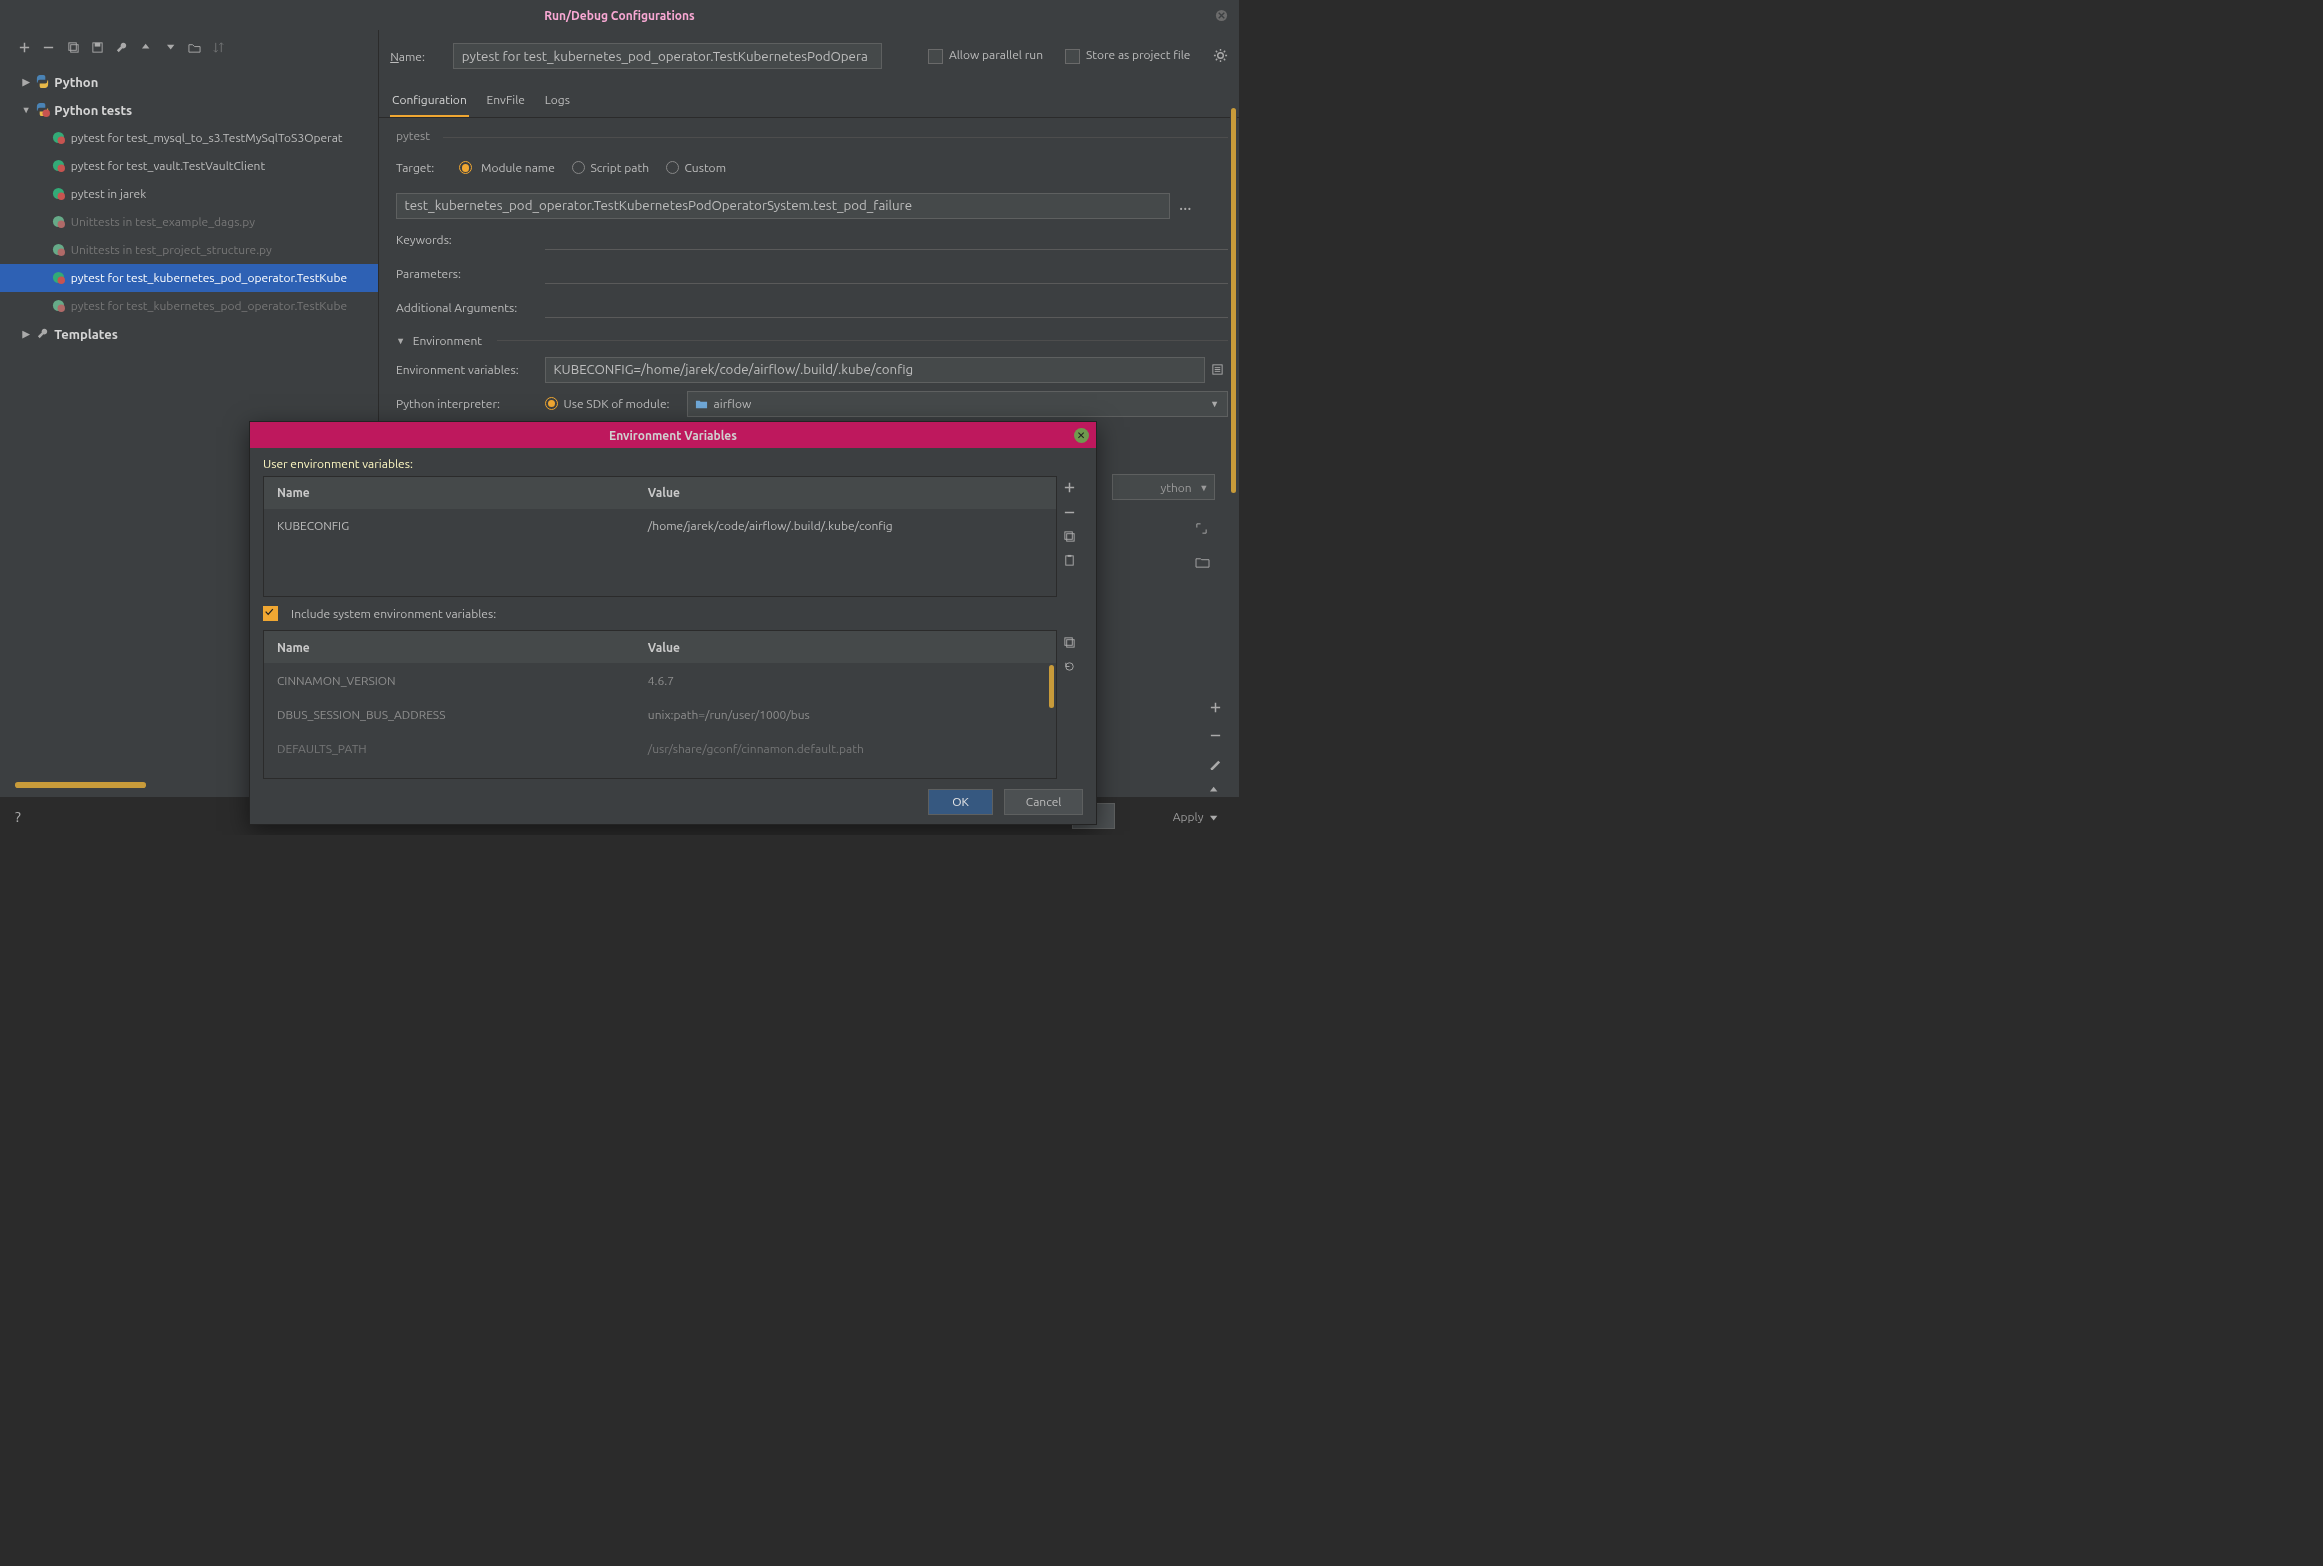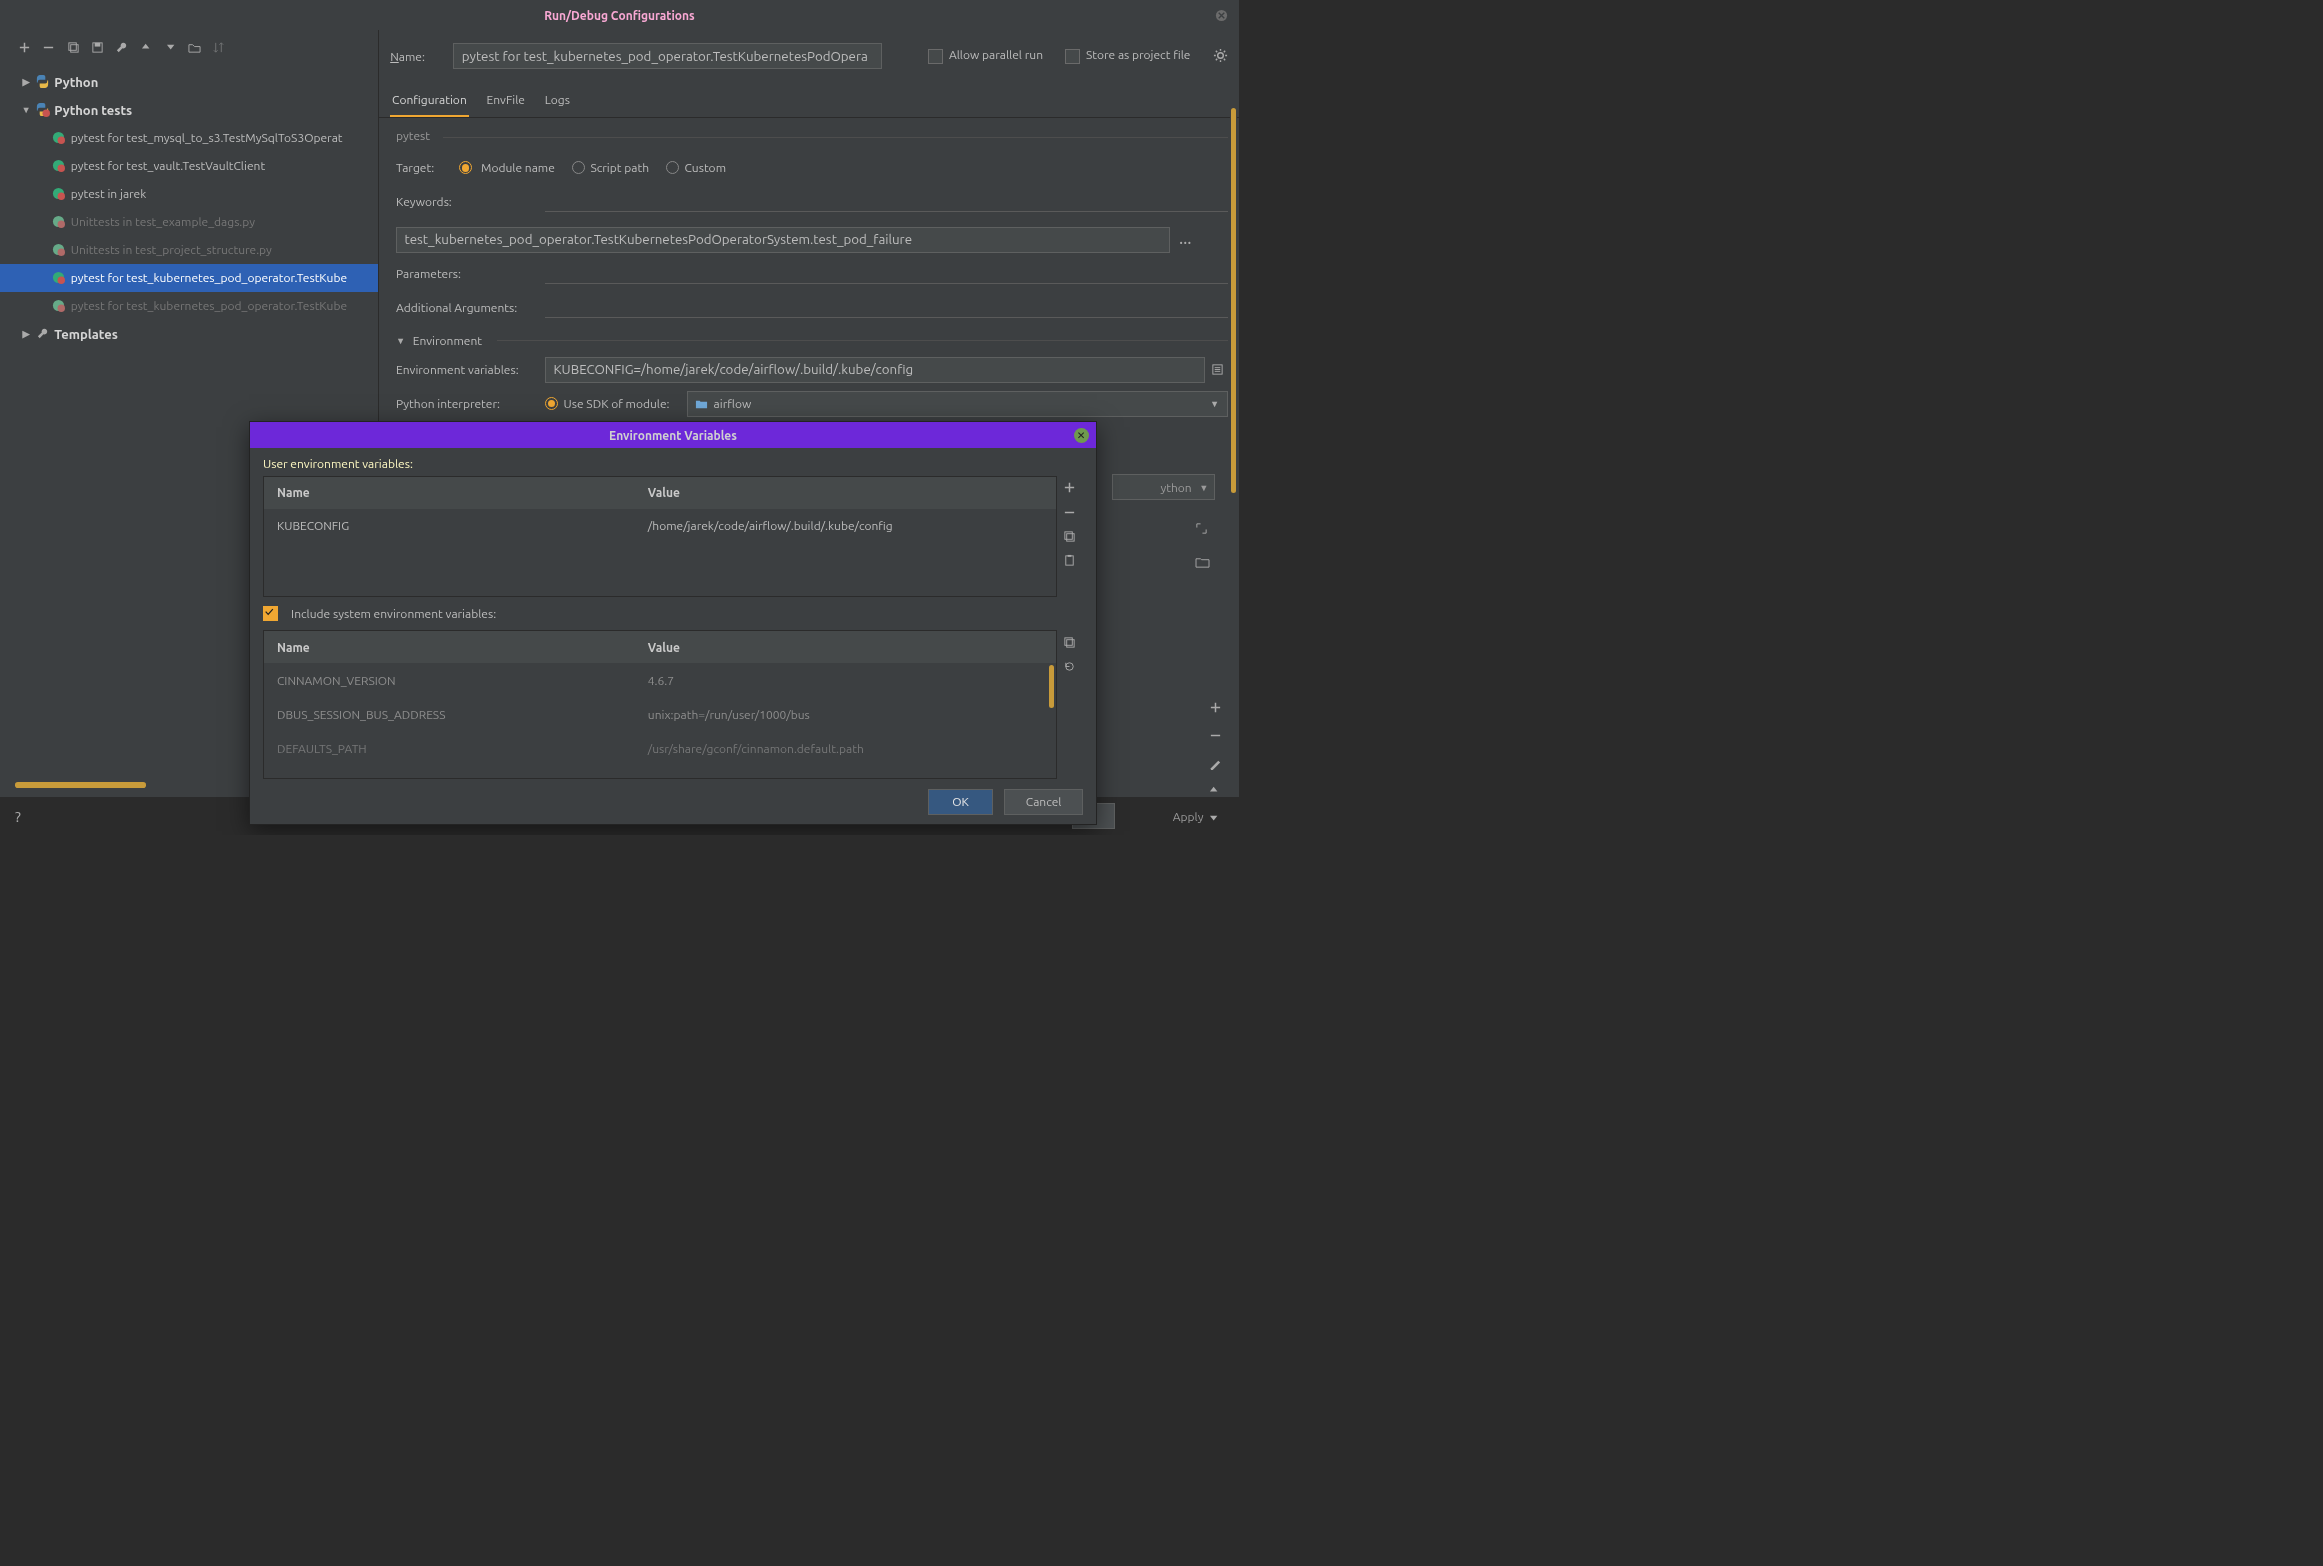--- a/index.html
+++ b/index.html
@@ -60,21 +60,21 @@
 .right-toolbar { position: absolute; right: 15px; top: 671px; display: flex; flex-direction: column; gap: 13px; }
 .right-tb-icon { width: 15px; height: 15px; color: #aaa; cursor: pointer; text-align: center; }
 .footer { height: 37px; display: flex; align-items: center; padding: 0 15px; border-top: 0.9px solid #2b2b2b; }
 .help-icon { color: #aaa; font-size: 15px; cursor: pointer; }
 .footer-btns { margin-left: auto; display: flex; gap: 0; }
 .btn { height: 26px; padding: 0 20.5px; background: #4c5052; border: 0.9px solid #5e6060; color: #bdbdbd; cursor: pointer; display: inline-flex; align-items: center; }
 .btn.primary { background: #365880; color: #e8e8e8; }
 .btn.ghost { background: transparent; border: none; color: #999; }
 
 .modal { position: absolute; left: 249px; top: 421px; width: 848px; background: #3c3f41; border: 0.9px solid #232323; box-shadow: 0 5.6px 22.4px rgba(0,0,0,.5); display: flex; flex-direction: column; }
-.modal-title { height: 26px; background: #6d28d9; display: flex; align-items: center; justify-content: center; position: relative; }
+.modal-title { height: 26px; background: #be185d; display: flex; align-items: center; justify-content: center; position: relative; }
 .modal-title-text { color: #d0d0d0; font-weight: 600; font-size: 12px; }
 .modal-close { position: absolute; right: 7.5px; width: 15px; height: 15px; border-radius: 50%; background: #6f9a4e; display: flex; align-items: center; justify-content: center; color: #1f1f1f; font-size: 10.3px; cursor: pointer; }
 .modal-body { padding: 9.3px 13px 0 13px; }
 .modal-label { color: #fef9c3; margin-bottom: 5.6px; }
 .tbl-wrap { display: flex; }
 .tbl { flex: 1; border: 0.9px solid #2b2b2b; background: #3c3f41; }
 .tbl-header, .tbl-row { display: flex; }
 .tbl-header { background: #45494a; height: 32px; align-items: center; font-weight: 600; color: #c9c9c9; }
 .tbl-row { height: 34px; align-items: center; color: #bdbdbd; }
 .tbl-row.dim { color: #8e8e8e; }
@@ -294,28 +294,28 @@
               <span class="radio"></span>
               <span>Script path</span>
             </label>
           <label style="display:flex;align-items:center;gap:5.6px">
               <span class="radio"></span>
               <span>Custom</span>
             </label>
         </div>
       </div>
 
+      <div class="form-row" style="margin-top:3.7px">
+        <input class="target-input" value="test_kubernetes_pod_operator.TestKubernetesPodOperatorSystem.test_pod_failure" style="">
+        <span class="browse-dots">…</span>
+      </div>
+
       <div class="form-row">
         <span class="lbl">Keywords:</span>
         <input class="line-input" style="">
-      </div>
-
-      <div class="form-row" style="margin-top:3.7px">
-        <input class="target-input" value="test_kubernetes_pod_operator.TestKubernetesPodOperatorSystem.test_pod_failure" style="">
-        <span class="browse-dots">…</span>
       </div>
       <div class="form-row">
         <span class="lbl">Parameters:</span>
         <input class="line-input" style="">
       </div>
       <div class="form-row">
         <span class="lbl">Additional Arguments:</span>
         <input class="line-input" style="">
       </div>
 

